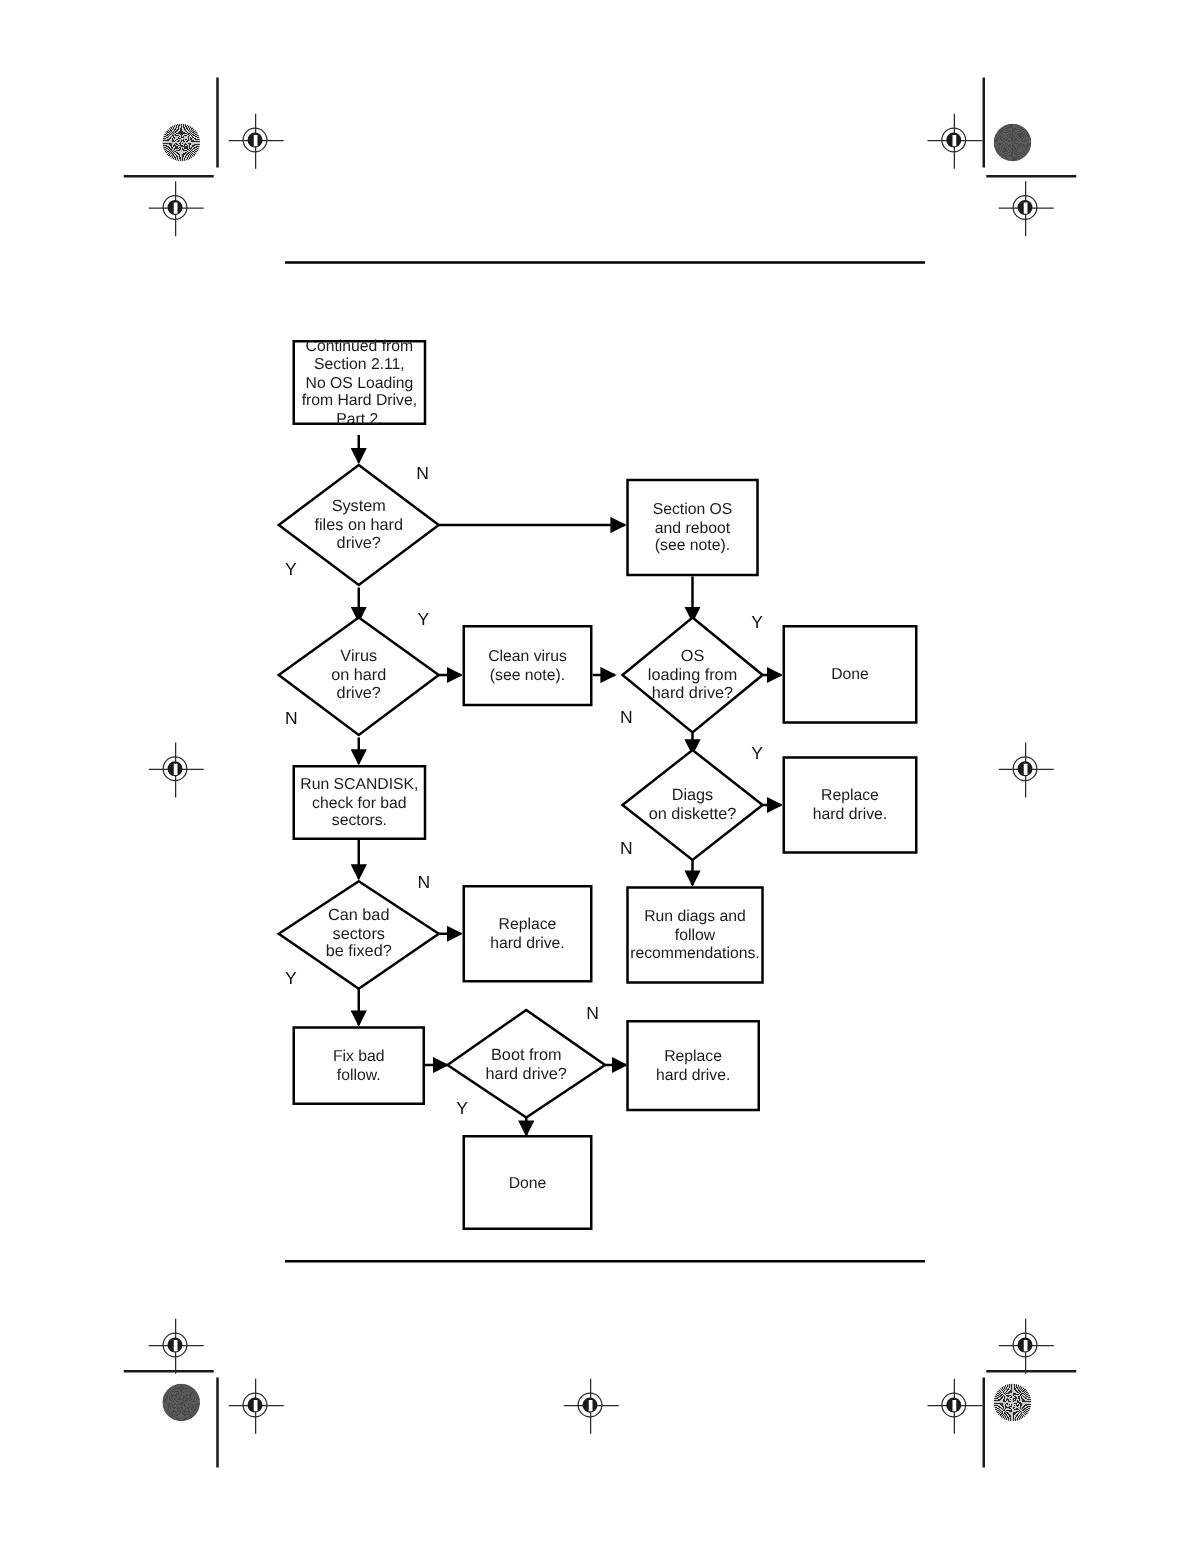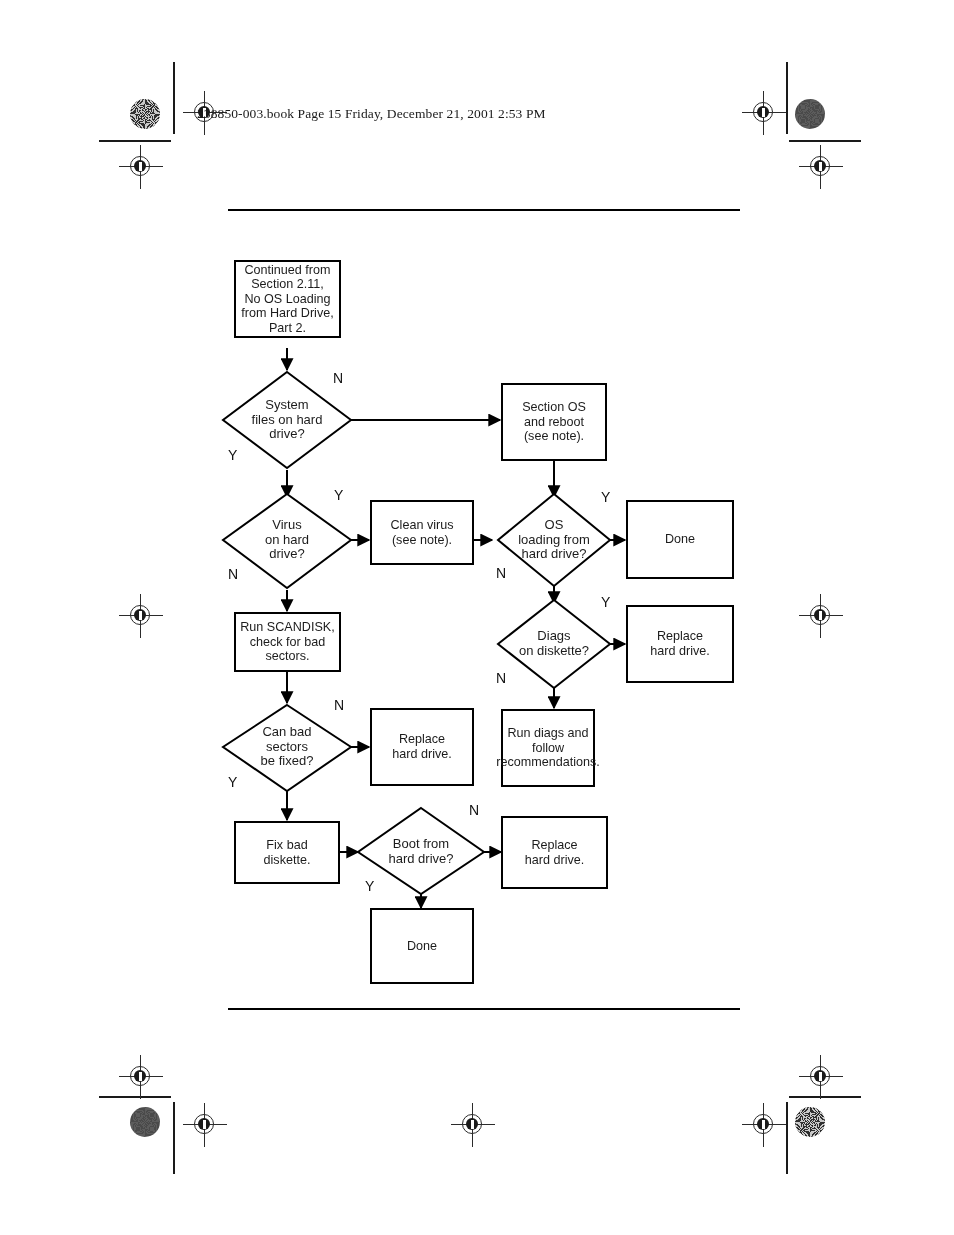--- a/index.html
+++ b/index.html
@@ -240,21 +240,20 @@
       <span class="ring"></span>
       <span class="ring2"></span>
       <span class="notchv"></span>
   </div>
 
   <div class="halftone" style="left:130px; top:99px;"></div>
   <div class="halftone dark" style="left:795px; top:99px;"></div>
   <div class="halftone dark" style="left:130px; top:1107px;"></div>
   <div class="halftone" style="left:795px; top:1107px;"></div>
 
-  <div id="slug">238850-003.book  Page 15  Friday, December 21, 2001  2:53 PM</div>
 
   <div class="rule" style="top:209px;"></div>
   <div class="rule" style="top:1008px;"></div>
 
   <div id="chart">
 
     <svg width="954" height="1235" viewBox="0 0 954 1235">
       <defs>
         <marker id="arrow" viewBox="0 0 10 10" refX="9" refY="5" markerWidth="6.5" markerHeight="6.5" orient="auto-start-reverse">
           <path d="M 0 0 L 10 5 L 0 10 z" fill="#000"></path>
@@ -301,21 +300,21 @@
       <g stroke="#000" stroke-width="2" fill="#fff">
         <polygon points="287,372 351,420 287,468 223,420"></polygon>
         <polygon points="287,494 351,540 287,588 223,540"></polygon>
         <polygon points="554,494 610,540 554,586 498,540"></polygon>
         <polygon points="554,600 610,644 554,688 498,644"></polygon>
         <polygon points="287,705 351,747 287,791 223,747"></polygon>
         <polygon points="421,808 484,852 421,894 358,852"></polygon>
       </g>
     </svg>
 
-    <div class="node-box" style="left:234px; top:260px; width:107px; height:78px;">Continued from
+    <div class="node-box" style="left:234px; top:272px; width:107px; height:68px;">Continued from
 Section 2.11,
 No OS Loading
 from Hard Drive,
 Part 2.</div>
 
     <div class="node-box" style="left:501px; top:383px; width:106px; height:78px;">Section OS
 and reboot
 (see note).</div>
 
     <div class="node-box" style="left:370px; top:500px; width:104px; height:65px;">Clean virus
@@ -326,26 +325,26 @@
     <div class="node-box" style="left:234px; top:612px; width:107px; height:60px;">Run SCANDISK,
 check for bad
 sectors.</div>
 
     <div class="node-box" style="left:626px; top:605px; width:108px; height:78px;">Replace
 hard drive.</div>
 
     <div class="node-box" style="left:370px; top:708px; width:104px; height:78px;">Replace
 hard drive.</div>
 
-    <div class="node-box" style="left:501px; top:709px; width:94px; height:78px;">Run diags and
+    <div class="node-box" style="left:501px; top:709px; width:110px; height:78px;">Run diags and
 follow
 recommendations.</div>
 
     <div class="node-box" style="left:234px; top:821px; width:106px; height:63px;">Fix bad
-diskette.</div>
+follow.</div>
 
     <div class="node-box" style="left:501px; top:816px; width:107px; height:73px;">Replace
 hard drive.</div>
 
     <div class="node-box" style="left:370px; top:908px; width:104px; height:76px;">Done</div>
 
     <div class="node-diamond-label" style="left:237px; top:390px; width:100px; height:60px;">System
 files on hard
 drive?</div>
 

